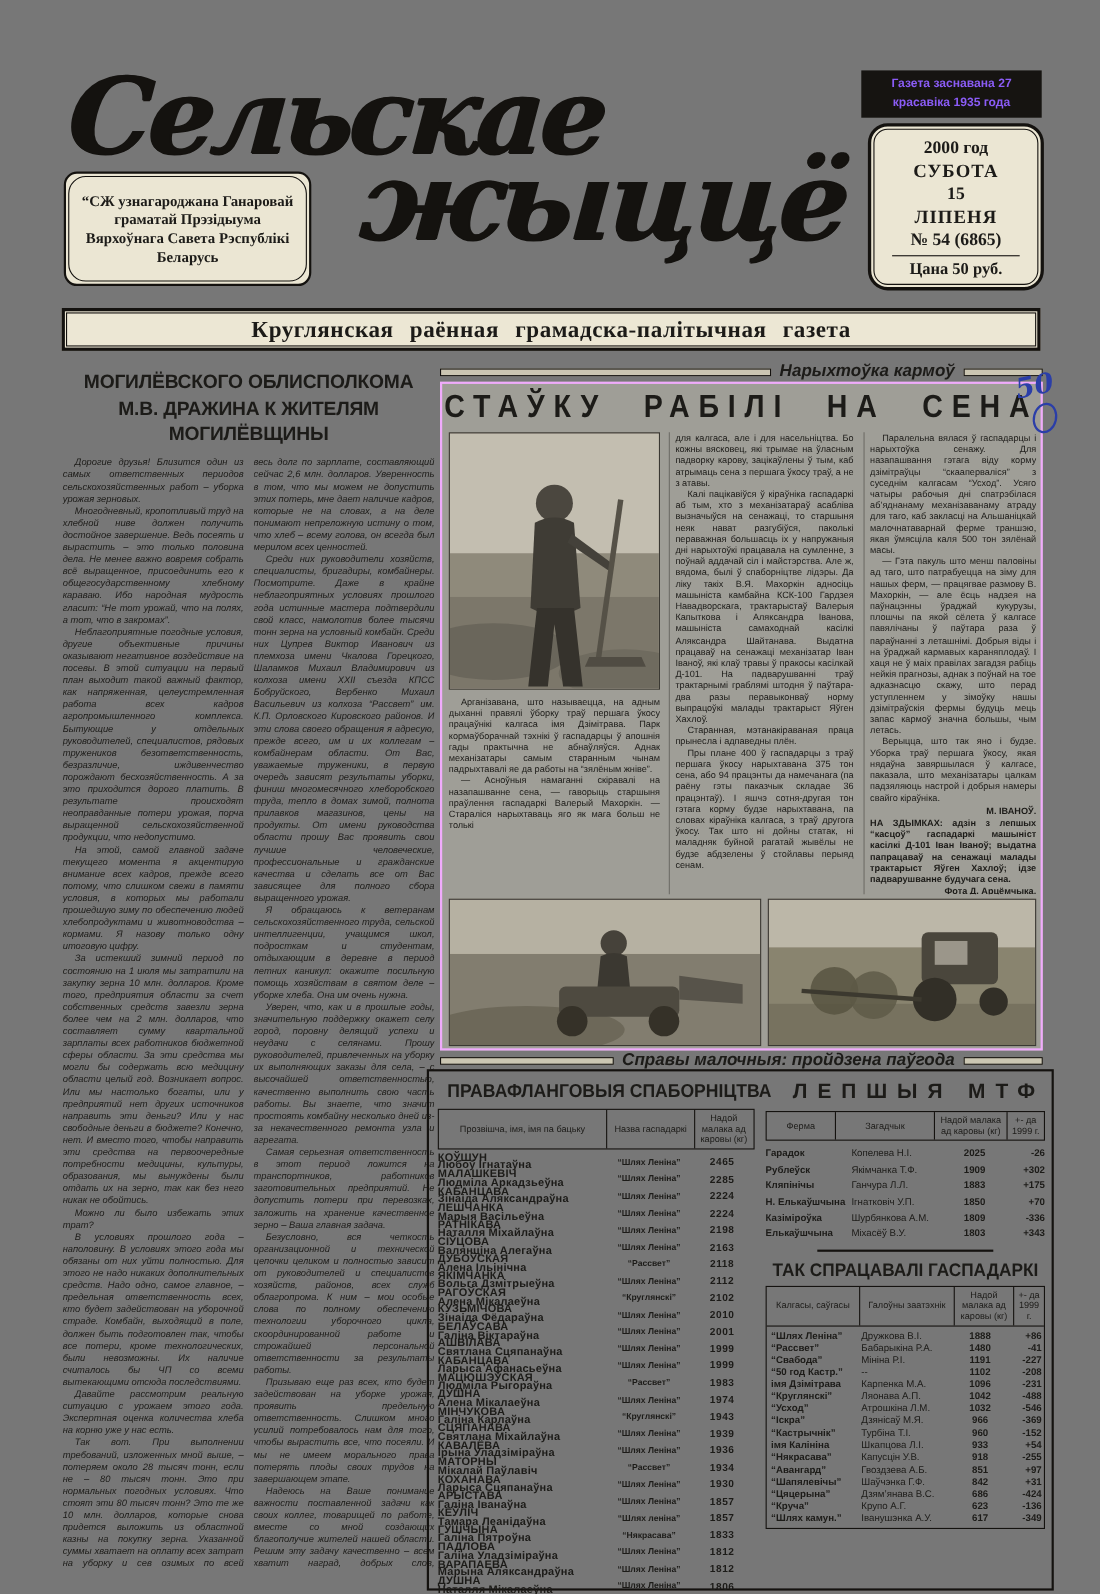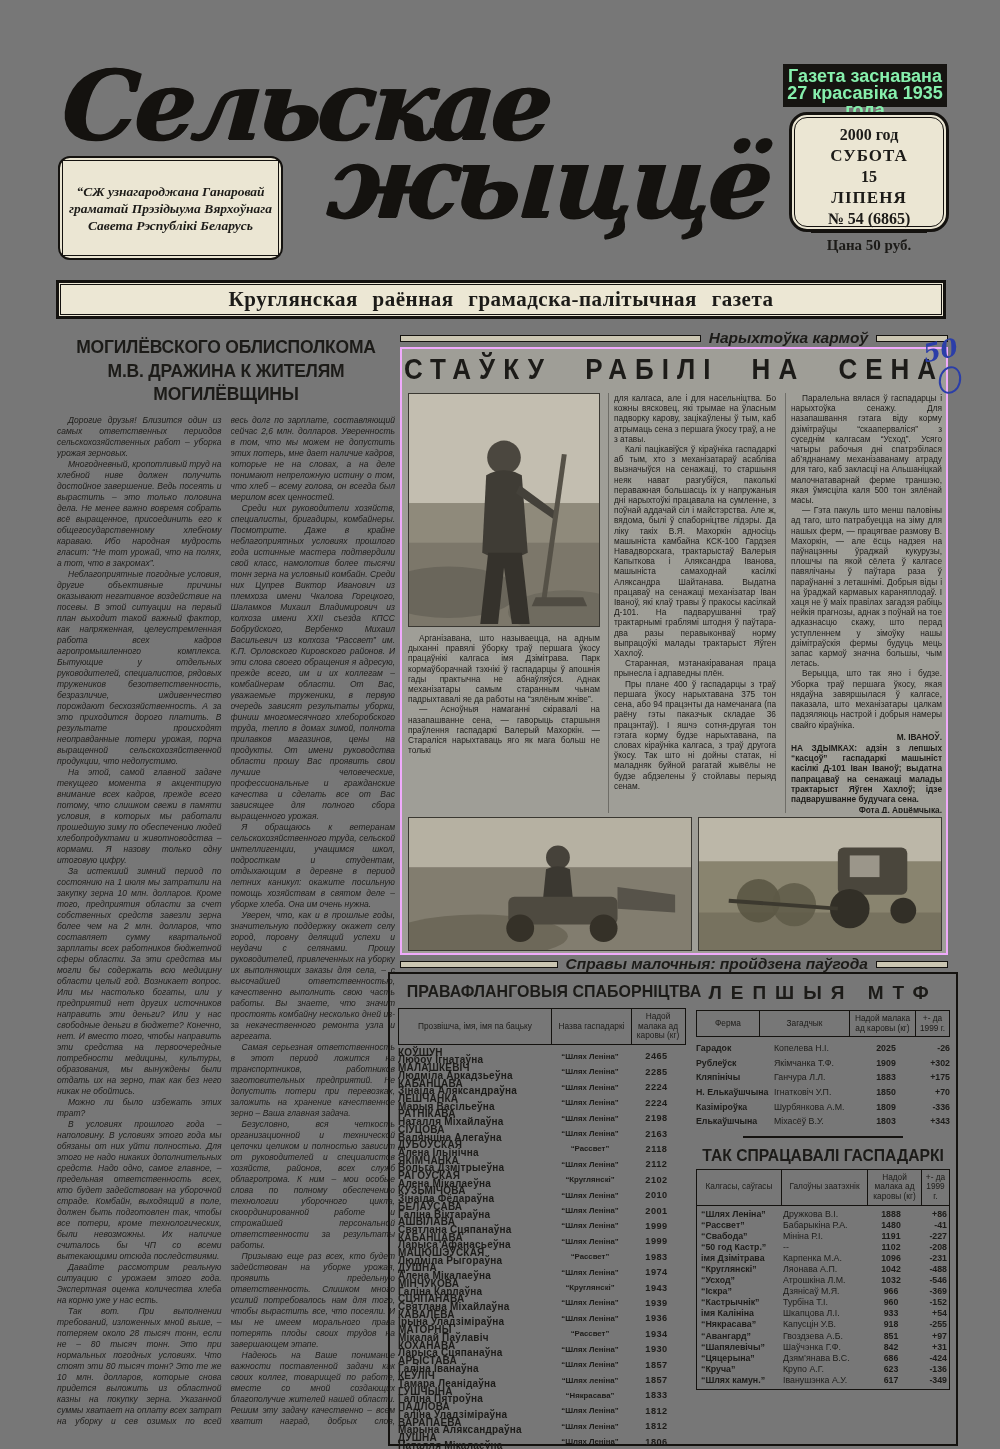--- a/index.html
+++ b/index.html
@@ -5,38 +5,38 @@
   html,body{margin:0;padding:0;background:#777;}
   .page{position:relative;width:1000px;height:1449px;margin:0 auto;overflow:hidden;
     color:#1c1b18;font-family:"Liberation Sans",sans-serif;
     background:
       linear-gradient(180deg, rgba(0,0,0,0) 42%, rgba(200,165,60,.12) 46%, rgba(200,165,60,.10) 50%, rgba(0,0,0,0) 55%),
       radial-gradient(ellipse 30% 12% at 0% 100%, rgba(70,60,35,.30), rgba(0,0,0,0) 70%),
       linear-gradient(90deg, rgba(95,85,60,.22) 0, rgba(0,0,0,0) 2.2%, rgba(0,0,0,0) 97.5%, rgba(95,85,60,.22) 100%),
       linear-gradient(180deg,#efe9d6 0%,#eae5d2 40%,#e7e1cb 70%,#e4decа 100%),#eae5d2;}
   
   .founded-box{position:absolute;left:783px;top:64px;width:164px;height:43px;background:#161411;
-    color:#86efac;font-weight:bold;font-size:18px;line-height:17px;text-align:center;padding-top:4px;box-sizing:border-box;}
-  .issue-box{position:absolute;left:789px;top:112px;width:160px;height:120px;border:3px solid #14120f;border-radius:18px;
+    color:#8b5cf6;font-weight:bold;font-size:11px;line-height:17px;text-align:center;padding-top:4px;box-sizing:border-box;}
+  .issue-box{position:absolute;left:789px;top:112px;width:160px;height:152px;border:3px solid #14120f;border-radius:18px;
     background:#ebe6d3;box-sizing:border-box;padding:2px;}
   .issue-inner{border:1px solid #14120f;border-radius:13px;height:100%;box-sizing:border-box;
     font-family:"Liberation Serif",serif;font-weight:bold;text-align:center;padding-top:6px;}
   .issue-inner .l{font-size:16px;line-height:21px;}
   .issue-inner .l.caps{font-size:17px;letter-spacing:1px;}
   .issue-rule{border-top:1.5px solid #14120f;width:78%;margin:3px auto 2px;}
   .mast-title{position:absolute;left:58px;top:58px;width:718px;height:215px;
     font-family:"DejaVu Serif",serif;font-style:italic;font-weight:bold;color:#14120f;
     transform:skewX(-4deg);line-height:1;}
   .mast-title .t1{font-size:96px;letter-spacing:-4px;text-shadow:2px 0 #14120f,1px 1px #14120f;}
   .mast-title .t2{font-size:100px;letter-spacing:-3px;text-align:right;margin-top:-22px;padding-right:6px;
     text-shadow:2px 0 #14120f,1px 1px #14120f;}
   .award-box{position:absolute;left:58px;top:156px;width:225px;height:104px;border:2px solid #14120f;border-radius:12px;
     background:#ebe6d3;box-sizing:border-box;padding:2px;z-index:5;}
-  .award-inner{border:1px solid #14120f;border-radius:0;height:100%;box-sizing:border-box;display:flex;align-items:center;
-    font-family:"Liberation Serif",serif;font-style:italic;font-weight:bold;font-size:13.5px;line-height:17px;text-align:center;padding:2px 6px;}
+  .award-inner{border:1px solid #14120f;border-radius:16px;height:100%;box-sizing:border-box;display:flex;align-items:center;
+    font-family:"Liberation Serif",serif;font-weight:bold;font-size:13.5px;line-height:17px;text-align:center;padding:2px 6px;}
   .banner{position:absolute;left:56px;top:280px;width:890px;height:39px;border:3px solid #14120f;background:#ece7d4;box-sizing:border-box;padding:1px;}
   .banner-inner{border:1px solid #14120f;height:100%;box-sizing:border-box;display:flex;align-items:center;justify-content:center;
     font-family:"Liberation Serif",serif;font-weight:bold;font-size:21px;word-spacing:9px;letter-spacing:.5px;}
   
   .address{position:absolute;left:57px;top:336px;width:338px;height:1110px;}
   .address-headline{font-weight:bold;font-size:17.5px;line-height:23.5px;text-align:center;letter-spacing:-.2px;}
   .address-cols{display:flex;gap:9px;margin-top:8px;font-style:italic;}
   .acol{width:164.5px;height:1012px;overflow:hidden;font-size:8.5px;line-height:11px;text-align:justify;}
   .acol p,.hcol p{margin:0;text-indent:11px;}
   .acol p.cont,.hcol p.cont{text-indent:0;}
@@ -62,21 +62,21 @@
   .hay-photo2{position:absolute;left:6px;top:468px;width:284px;height:134px;}
   .hay-photo3{position:absolute;left:296px;top:468px;width:244px;height:134px;}
   .photo{background:#a8a294;border:1px solid #3a3832;box-sizing:border-box;overflow:hidden;}
   .photo svg{display:block;width:100%;height:100%;}
   
   .dairy-box{position:absolute;left:388px;top:972px;width:570px;height:474px;border:2px solid #14120f;box-sizing:border-box;}
   .dairy-left{position:absolute;left:8px;top:8px;width:288px;}
   .dairy-right{position:absolute;left:306px;top:6px;width:254px;}
   .tbl-title{font-weight:bold;text-align:center;}
   .title-comp{font-size:17px;transform:scaleX(.94);transform-origin:center;white-space:nowrap;}
-  .title-mtf{font-size:19px;letter-spacing:9px;white-space:nowrap;margin-top:2px;}
+  .title-mtf{font-size:19px;letter-spacing:9px;white-space:nowrap;margin-top:2px;text-align:right;}
   .title-farms{font-size:16.5px;transform:scaleX(.95);transform-origin:center;white-space:nowrap;margin:8px 0 4px;}
   .ghead{display:grid;border:1.5px solid #14120f;font-size:8.3px;line-height:9.6px;text-align:center;margin-top:6px;}
   .ghead>div{padding:3px 2px;display:flex;align-items:center;justify-content:center;border-left:1px solid #14120f;}
   .ghead>div:first-child{border-left:none;}
   .comp-head{grid-template-columns:152px 80px 53px;}
   .mtf-head{grid-template-columns:62px 90px 66px 34px;}
   .farms-head{grid-template-columns:84px 86px 54px 28px;}
   .comp-body{margin-top:4px;}
   .comp-row{display:grid;grid-template-columns:152px 80px 53px;align-items:center;}
   .comp-name{font-weight:bold;font-size:10px;line-height:7.7px;letter-spacing:.2px;}

